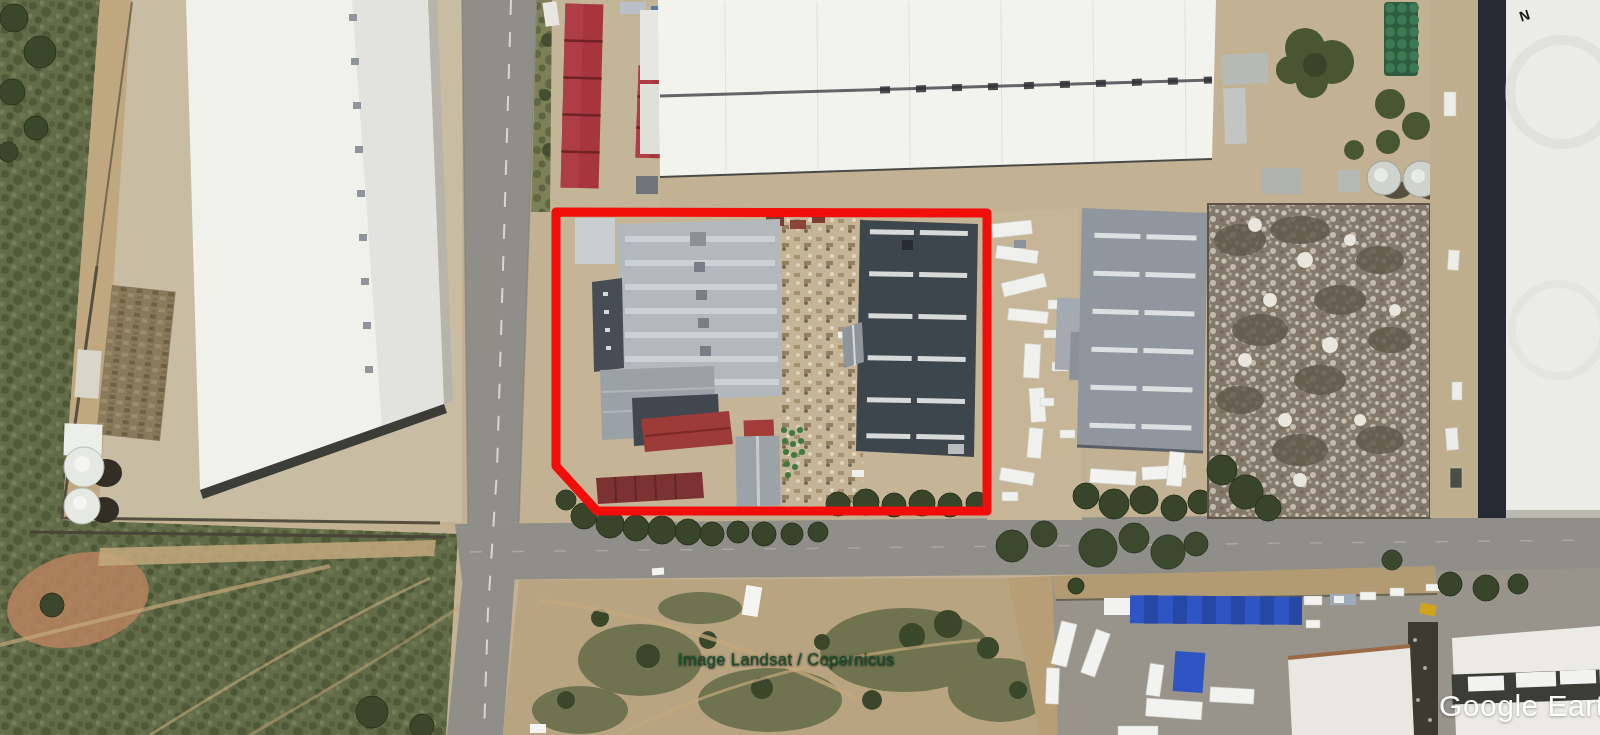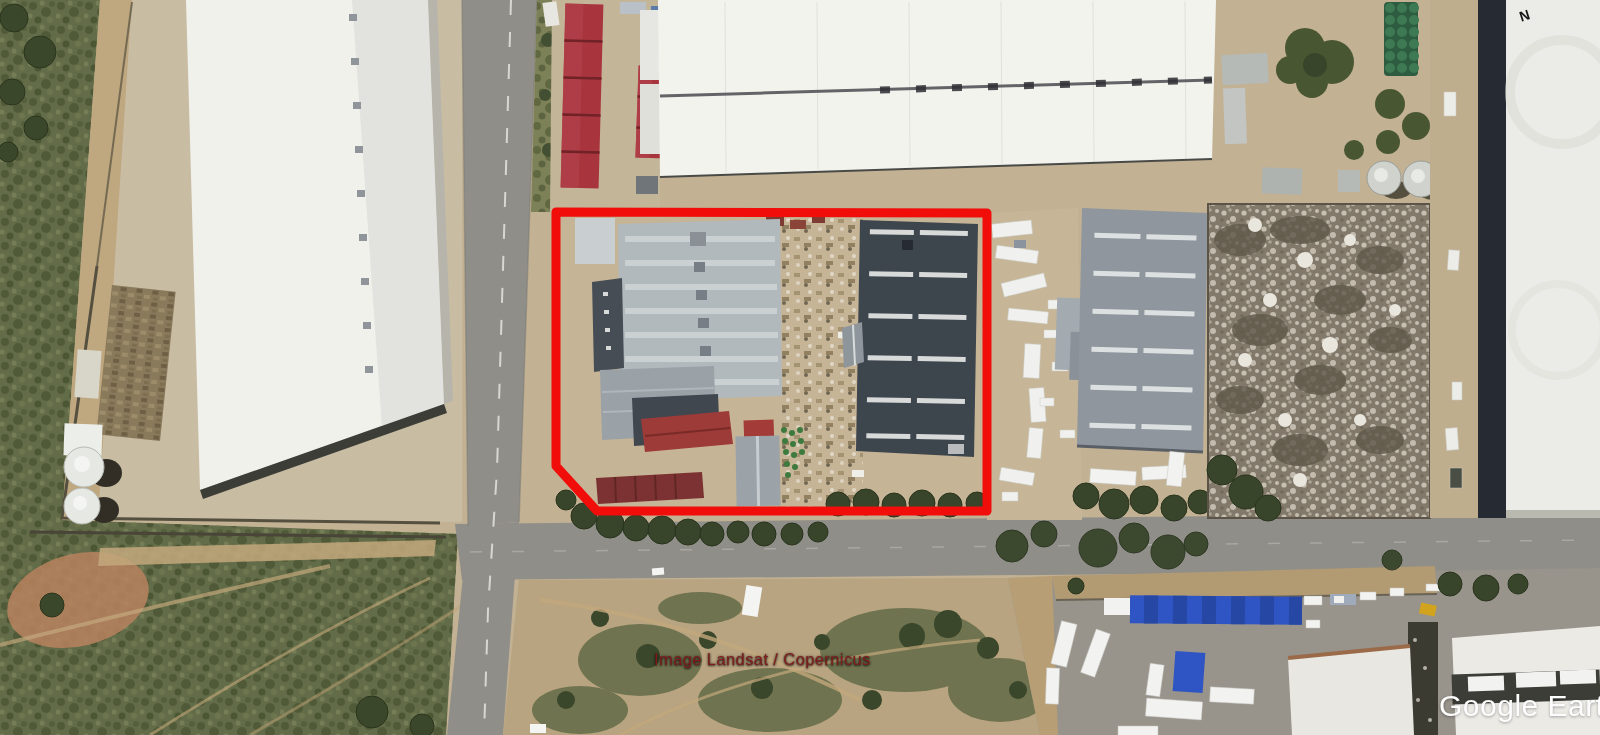--- a/index.html
+++ b/index.html
@@ -1,21 +1,21 @@
 <!DOCTYPE html>
 <html><head>
 <meta charset="utf-8">
 <style>
   html,body{margin:0;padding:0;background:#000;}
   #stage{position:relative;width:1600px;height:735px;overflow:hidden;
          font-family:"Liberation Sans",sans-serif;background:#c2b193;}
   #scene{position:absolute;left:0;top:0;}
   .wm{position:absolute;color:#fff;pointer-events:none;white-space:nowrap;}
-  #attribution{left:654px;top:650px;font-size:16.5px;letter-spacing:.4px;
-    color:#7f1d1d;text-shadow:0 1px 2px rgba(0,0,0,.75),0 0 3px rgba(0,0,0,.5);}
+  #attribution{left:678px;top:650px;font-size:16.5px;letter-spacing:.4px;
+    color:#14532d;text-shadow:0 1px 2px rgba(0,0,0,.75),0 0 3px rgba(0,0,0,.5);}
   #google-earth{left:1439px;top:689px;font-size:30px;letter-spacing:.5px;
     color:#fdfdfd;text-shadow:0 1px 3px rgba(0,0,0,.35);}
 </style>
 </head>
 <body>
 
 <div id="stage">
 <svg id="scene" width="1600" height="735" viewBox="0 0 1600 735">
   <defs>
     <pattern id="pat-scrub" patternUnits="userSpaceOnUse" width="28" height="24">

